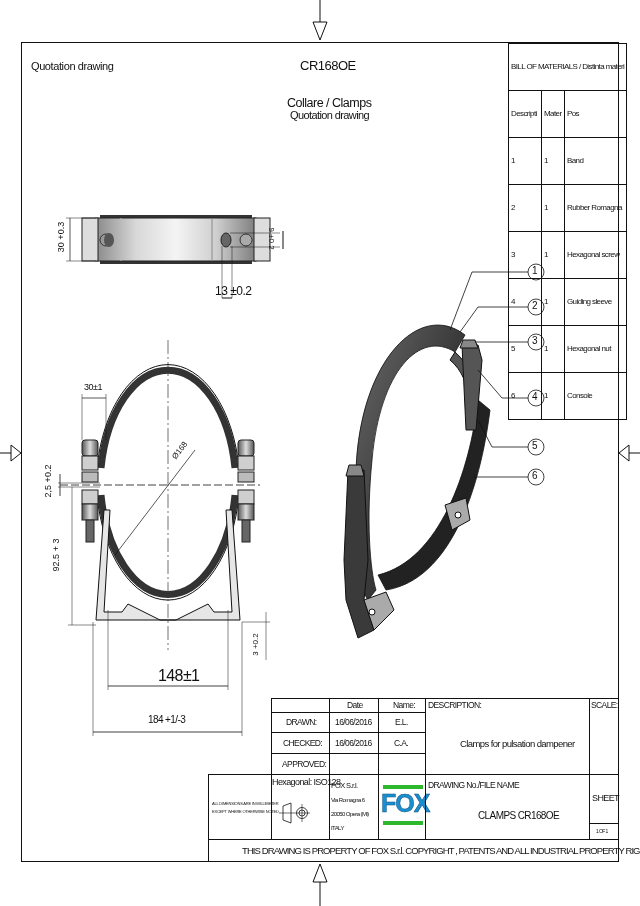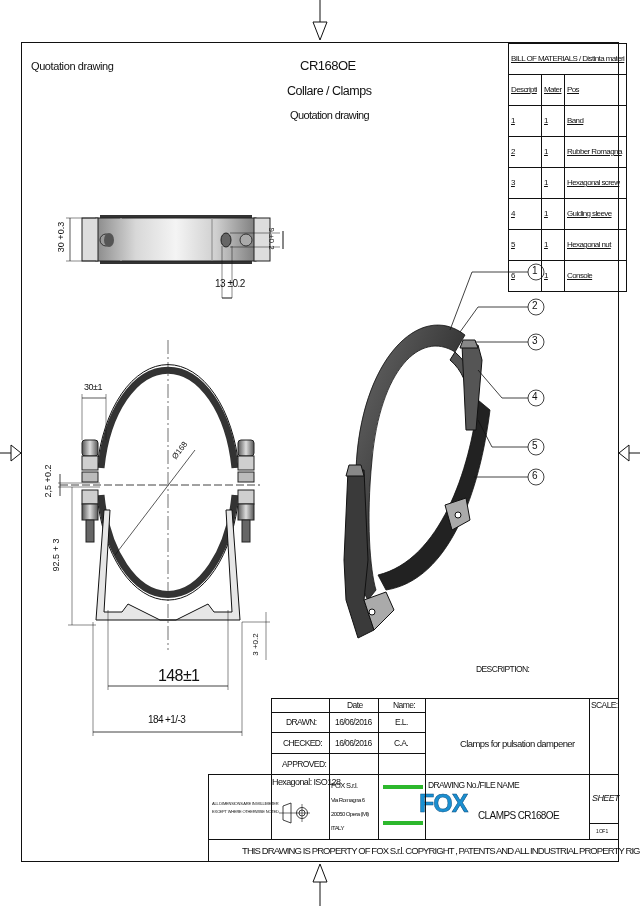--- a/index.html
+++ b/index.html
@@ -3,21 +3,21 @@
 <meta charset="utf-8">
 <style>
   html, body { margin:0; padding:0; background:#fff; }
   body { width:640px; height:906px; position:relative; overflow:hidden; font-family:"Liberation Sans", sans-serif; color:#111; }
   .abs { position:absolute; }
   .frame { position:absolute; left:21px; top:42px; width:598px; height:820px; border:1px solid #111; box-sizing:border-box; }
   .narrow { font-family:"Liberation Sans Narrow","Liberation Sans", sans-serif; letter-spacing:-0.4px; transform-origin:left center; }
   .t { white-space:nowrap; }
   table { border-collapse:collapse; }
   .bom { position:absolute; left:508px; top:43px; width:110px; font-size:8px; }
-  .bom td { border:1px solid #111; padding:8px 2px; height:14px; line-height:14px; white-space:nowrap; overflow:hidden; letter-spacing:-0.6px;text-decoration:underline; }
+  .bom td { border:1px solid #111; padding:16px 2px; height:14px; line-height:14px; white-space:nowrap; overflow:hidden; letter-spacing:-0.6px; }
   .cell { position:absolute; border:1px solid #111; box-sizing:border-box; }
   .lbl { position:absolute; white-space:nowrap; font-size:8.5px; letter-spacing:-0.6px; }
   svg { position:absolute; left:0; top:0; }
 </style>
 </head>
 <body>
 
 <div class="frame"></div>
 
 <svg width="640" height="906" viewBox="0 0 640 906">
@@ -154,33 +154,33 @@
       <circle cx="536" cy="342" r="8"></circle>
       <circle cx="536" cy="398" r="8"></circle>
       <circle cx="536" cy="447" r="8"></circle>
       <circle cx="536" cy="477" r="8"></circle>
     </g>
   </g>
 </svg>
 
 <div class="abs t narrow" style="left:31px;top:60px;font-size:11px;">Quotation drawing</div>
 <div class="abs t" style="left:300px;top:58px;font-size:13px;letter-spacing:-0.5px;">CR168OE</div>
-<div class="abs t" style="left:287px;top:84px;font-size:12.5px;letter-spacing:-0.5px;">Collare / Clamps</div>
+<div class="abs t" style="left:287px;top:96px;font-size:12.5px;letter-spacing:-0.5px;">Collare / Clamps</div>
 <div class="abs t" style="left:290px;top:109px;font-size:11px;letter-spacing:-0.6px;">Quotation drawing</div>
 
 <div class="abs t" style="left:532px;top:265px;font-size:10px;">1</div>
 <div class="abs t" style="left:532px;top:300px;font-size:10px;">2</div>
 <div class="abs t" style="left:532px;top:335px;font-size:10px;">3</div>
 <div class="abs t" style="left:532px;top:391px;font-size:10px;">4</div>
 <div class="abs t" style="left:532px;top:440px;font-size:10px;">5</div>
 <div class="abs t" style="left:532px;top:470px;font-size:10px;">6</div>
 
 <div class="abs t" style="left:46px;top:232px;font-size:9px;transform:rotate(-90deg);">30 +0.3</div>
 <div class="abs t" style="left:260px;top:234px;font-size:8px;transform:rotate(90deg);">9 ±0.2</div>
-<div class="abs t" style="left:215px;top:278px;font-size:10px;letter-spacing:-0.5px;">13 ±0.2</div>
+<div class="abs t" style="left:215px;top:284px;font-size:12px;letter-spacing:-0.5px;">13 ±0.2</div>
 <div class="abs t" style="left:84px;top:382px;font-size:9px;letter-spacing:-0.5px;">30±1</div>
 <div class="abs t" style="left:170px;top:446px;font-size:8px;transform:rotate(-52deg);">Ø168</div>
 <div class="abs t" style="left:32px;top:476px;font-size:9px;transform:rotate(-90deg);">2,5 +0.2</div>
 <div class="abs t" style="left:40px;top:550px;font-size:9px;transform:rotate(-90deg);">92.5 + 3</div>
 <div class="abs t" style="left:244px;top:640px;font-size:8px;transform:rotate(-90deg);">3 +0.2</div>
 <div class="abs t" style="left:158px;top:667px;font-size:16px;letter-spacing:-0.6px;">148±1</div>
 <div class="abs t" style="left:148px;top:714px;font-size:10px;letter-spacing:-0.6px;">184 +1/-3</div>
 
 <table class="bom">
   <tbody>
@@ -246,21 +246,21 @@
   <div class="lbl" style="left:283px;top:738px;">CHECKED:</div>
   <div class="lbl" style="left:335px;top:738px;">16/06/2016</div>
   <div class="lbl" style="left:394px;top:738px;">C.A.</div>
 
   <div class="cell" style="left:271px;top:753px;width:59px;height:22px;"></div>
   <div class="cell" style="left:329px;top:753px;width:50px;height:22px;"></div>
   <div class="cell" style="left:378px;top:753px;width:48px;height:22px;"></div>
   <div class="lbl" style="left:282px;top:759px;">APPROVED:</div>
 
   <div class="cell" style="left:425px;top:698px;width:165px;height:77px;"></div>
-  <div class="lbl" style="left:428px;top:664px;margin-left:48px;">DESCRIPTION:</div>
+  <div class="lbl" style="left:428px;top:700px;">DESCRIPTION:</div>
   <div class="lbl" style="left:460px;top:738px;font-size:9.5px;">Clamps for pulsation dampener</div>
   <div class="cell" style="left:589px;top:698px;width:30px;height:77px;"></div>
   <div class="lbl" style="left:591px;top:700px;">SCALE:</div>
 
   <div class="cell" style="left:208px;top:774px;width:64px;height:66px;"></div>
   <div class="lbl" style="left:212px;top:801px;font-size:4px;letter-spacing:-0.2px;">ALL DIMENSIONS ARE IN MILLIMETER</div>
   <div class="lbl" style="left:212px;top:809px;font-size:4px;letter-spacing:-0.2px;">EXCEPT WHERE OTHERWISE NOTED</div>
 
   <div class="cell" style="left:271px;top:774px;width:59px;height:66px;"></div>
   <div class="lbl" style="left:272px;top:777px;font-size:9px;">Hexagonal: ISO128</div>
@@ -273,27 +273,27 @@
   </svg>
 
   <div class="cell" style="left:329px;top:774px;width:50px;height:66px;"></div>
   <div class="lbl" style="left:331px;top:781px;font-size:7.5px;">FOX S.r.l.</div>
   <div class="lbl" style="left:331px;top:797px;font-size:6px;">Via Romagna 6</div>
   <div class="lbl" style="left:331px;top:811px;font-size:6px;">20050 Opera (MI)</div>
   <div class="lbl" style="left:331px;top:825px;font-size:6px;">ITALY</div>
 
   <div class="cell" style="left:378px;top:774px;width:48px;height:66px;"></div>
   <div class="abs" style="left:383px;top:785px;width:40px;height:4px;background:#2db82d;"></div>
-  <div class="abs t" style="left:381px;top:789px;font-size:25px;font-weight:bold;color:#1a8fd0;letter-spacing:-1px;margin-left:38px;-webkit-text-stroke:0.5px #0d4f80;">FOX</div>
+  <div class="abs t" style="left:381px;top:789px;font-size:25px;font-weight:bold;color:#1a8fd0;letter-spacing:-1px;-webkit-text-stroke:0.5px #0d4f80;">FOX</div>
   <div class="abs" style="left:383px;top:821px;width:40px;height:4px;background:#2db82d;"></div>
 
   <div class="cell" style="left:425px;top:774px;width:165px;height:66px;"></div>
   <div class="lbl" style="left:428px;top:780px;">DRAWING No./FILE NAME</div>
   <div class="lbl" style="left:478px;top:810px;font-size:10px;">CLAMPS CR168OE</div>
 
   <div class="cell" style="left:589px;top:774px;width:30px;height:50px;"></div>
-  <div class="lbl" style="left:592px;top:793px;font-size:9px;font-style:italic;">SHEET</div>
+  <div class="lbl" style="left:592px;top:793px;font-size:9px;">SHEET</div>
   <div class="cell" style="left:589px;top:823px;width:30px;height:17px;"></div>
   <div class="lbl" style="left:596px;top:828px;font-size:5px;">1 OF 1</div>
 
   <div class="cell" style="left:208px;top:839px;width:411px;height:23px;"></div>
   <div class="lbl" style="left:242px;top:845px;font-size:9.5px;letter-spacing:-0.9px;">THIS DRAWING IS PROPERTY OF FOX S.r.l. COPYRIGHT , PATENTS AND ALL INDUSTRIAL PROPERTY RIGHTS RESERVED</div>
 </div>
 
 </body></html>

